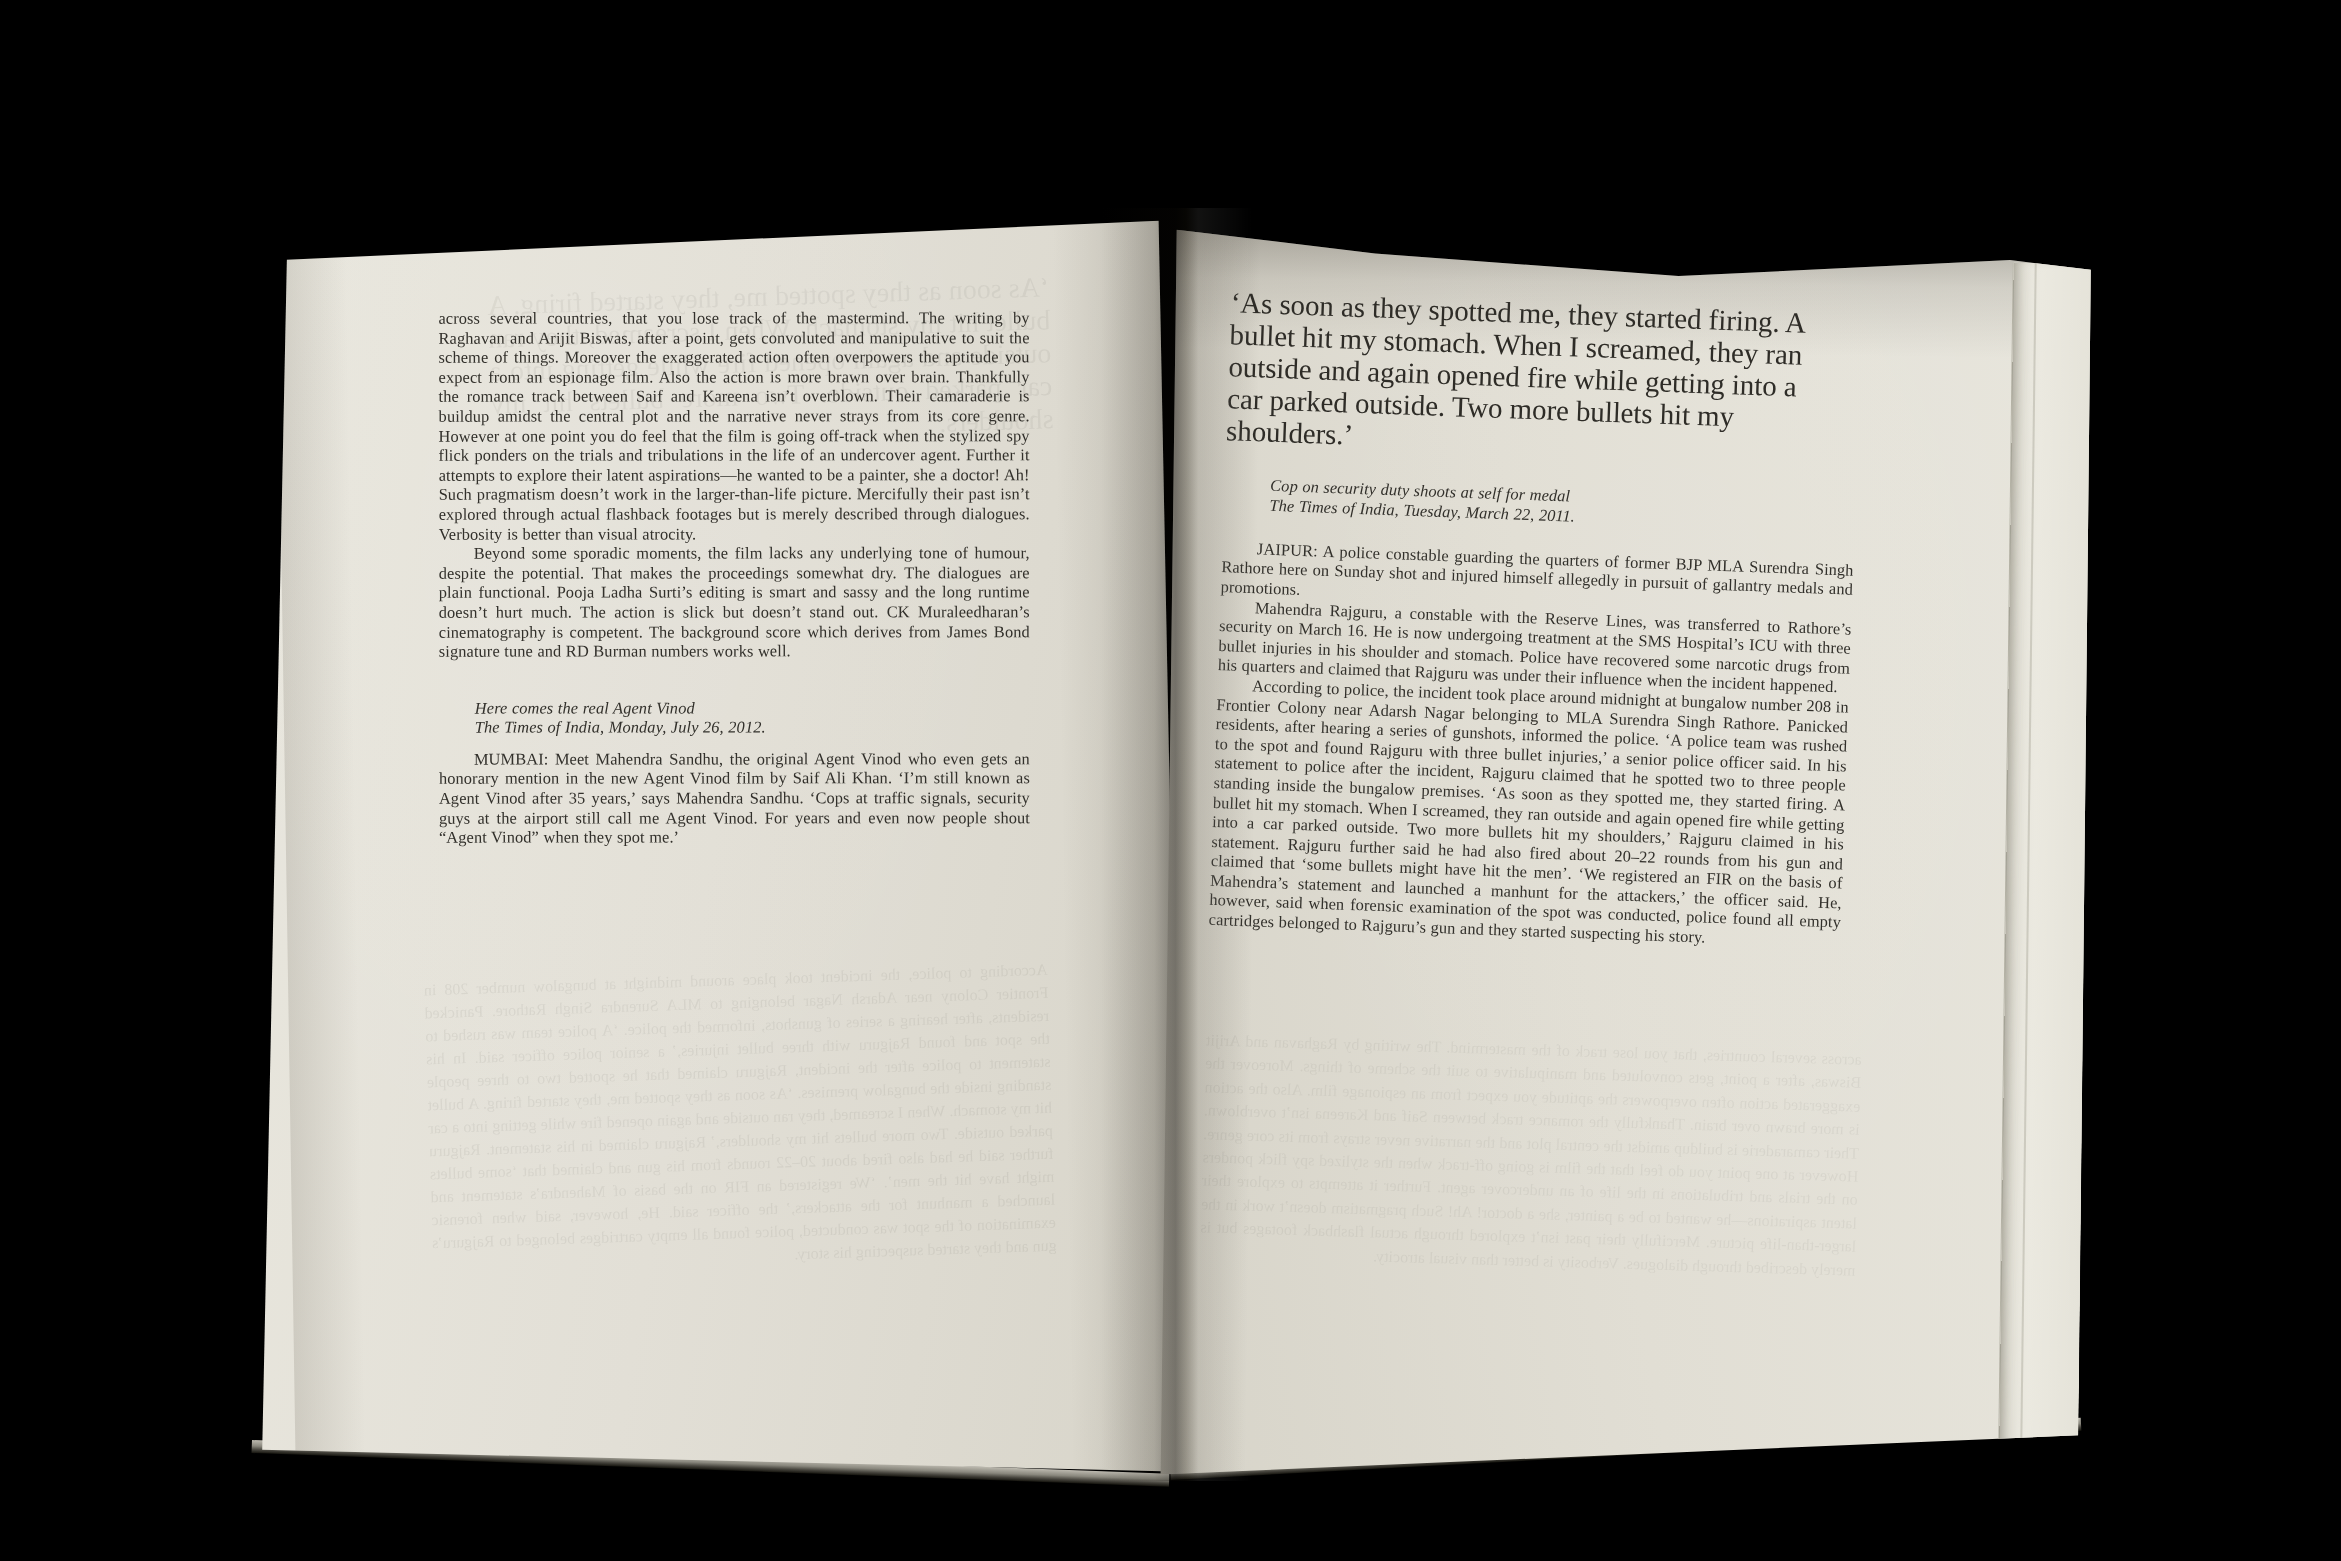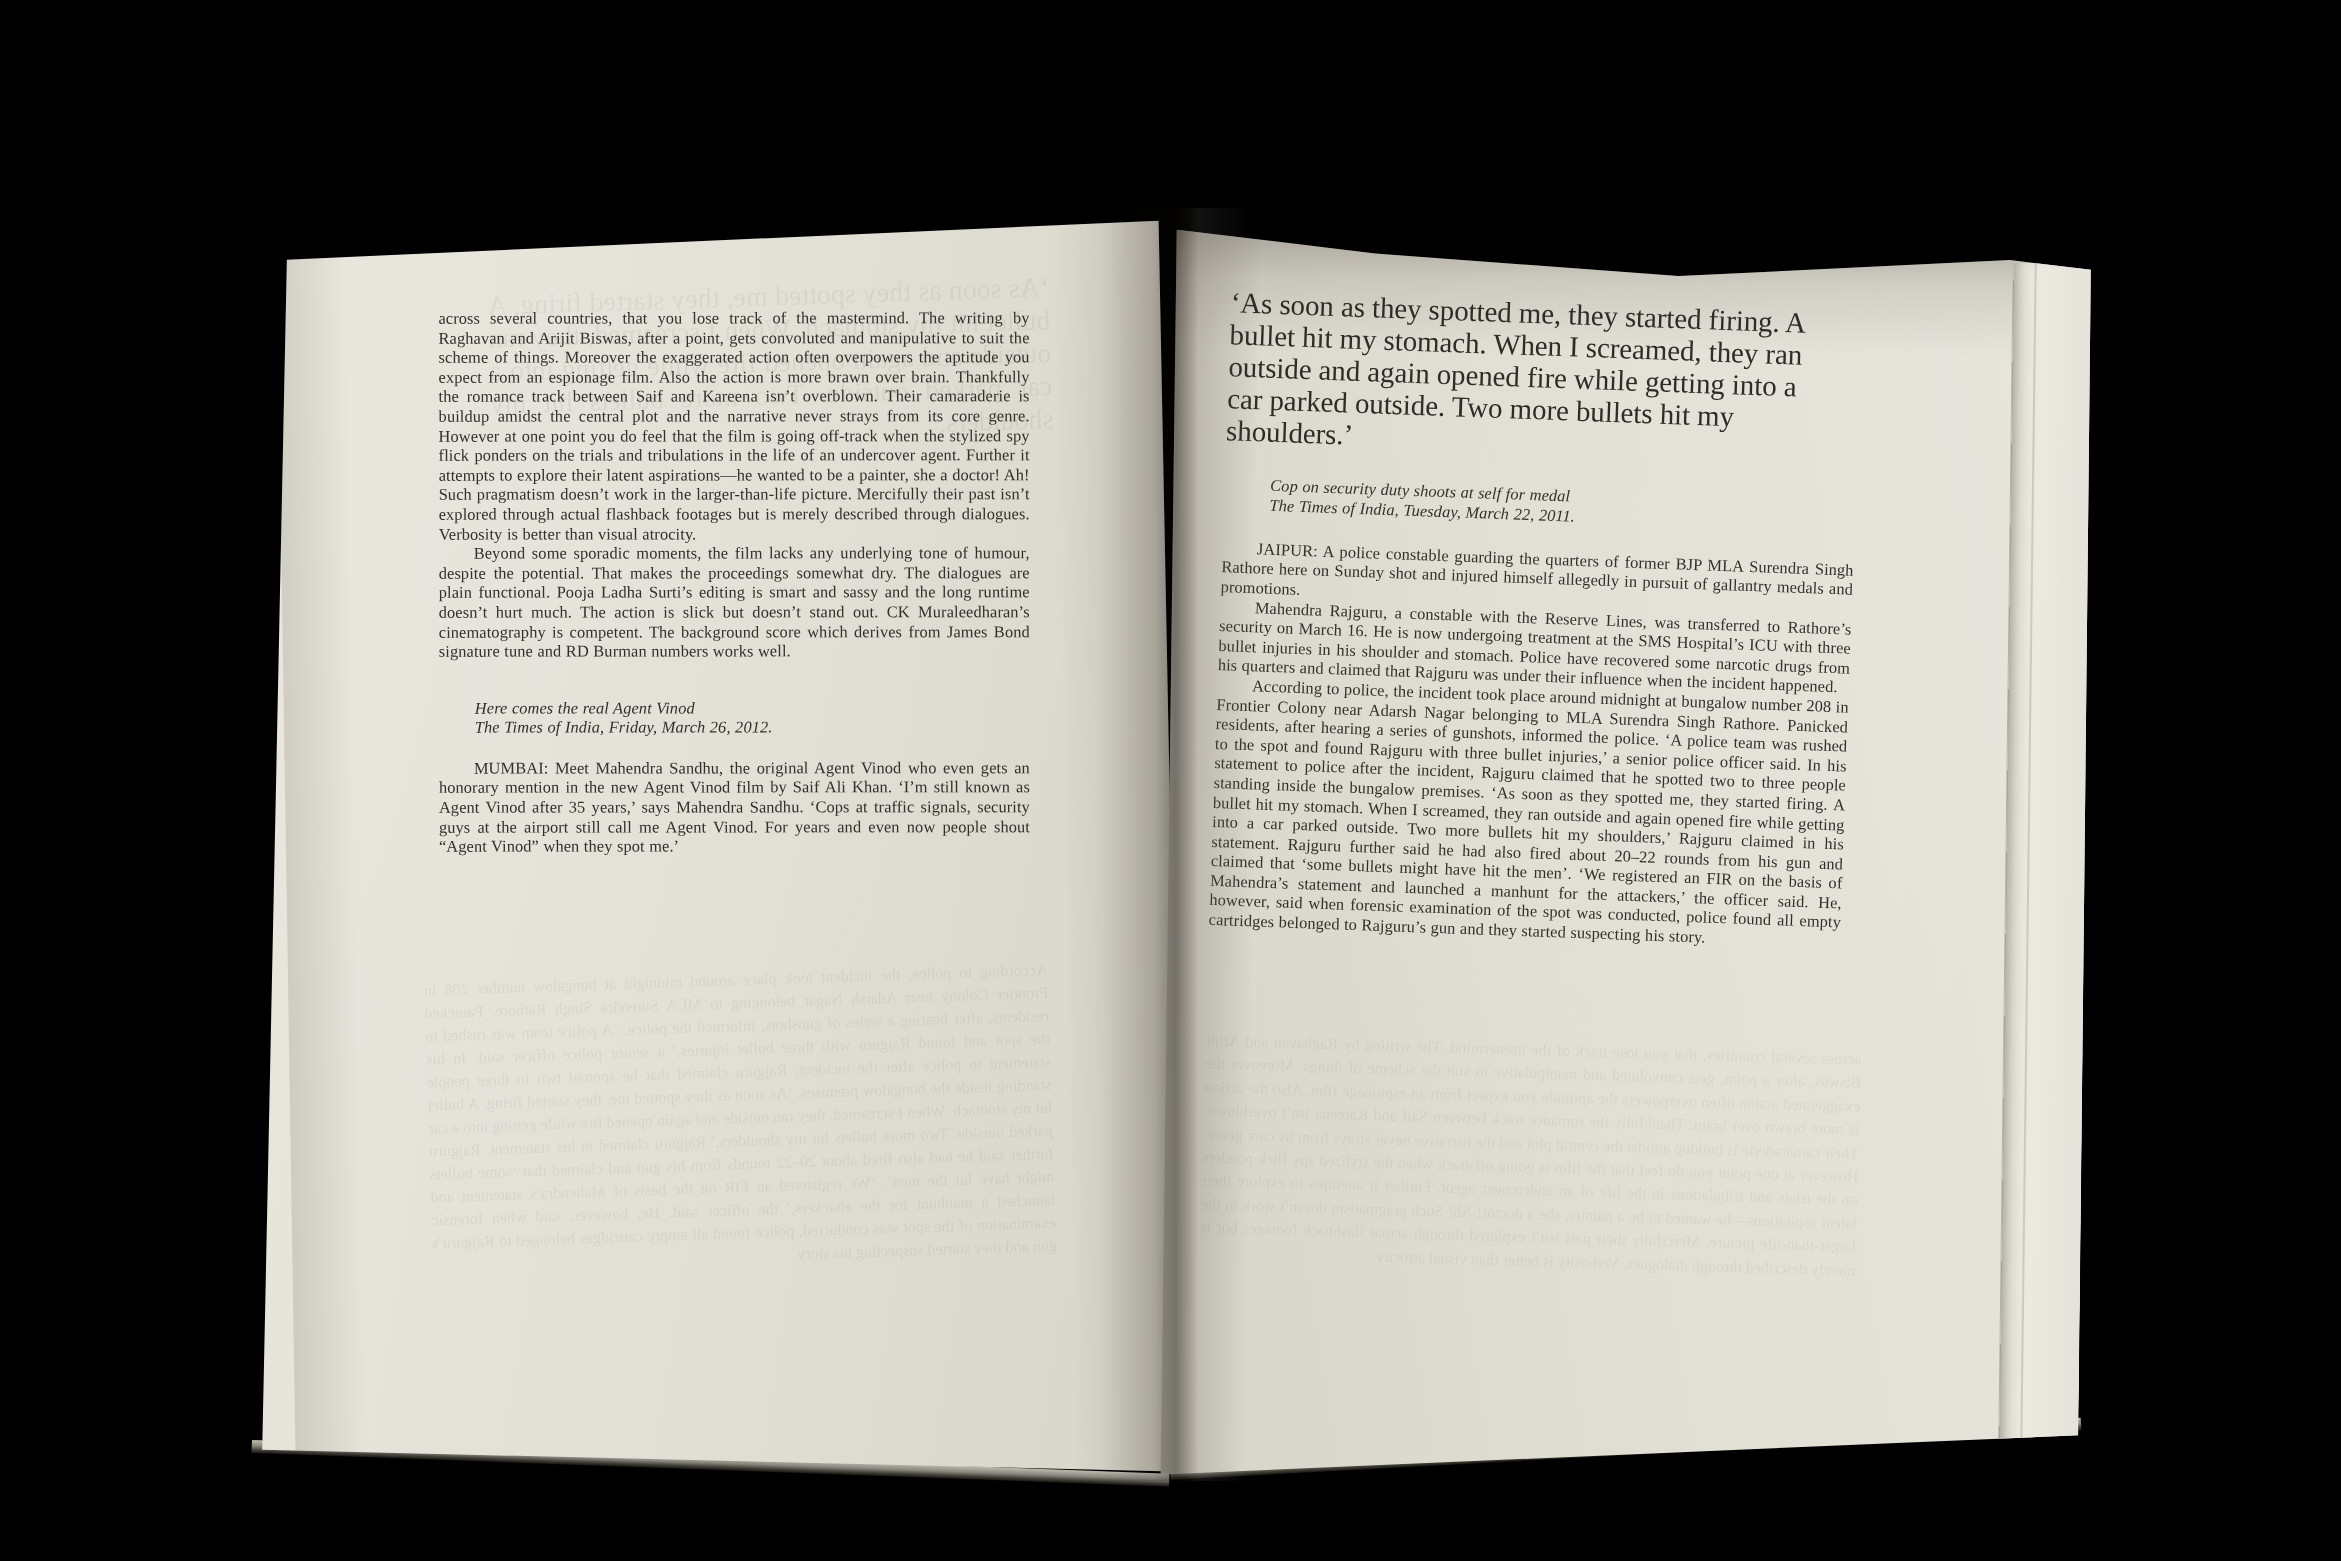--- a/index.html
+++ b/index.html
@@ -52,21 +52,21 @@
   }
   .content{position:absolute;color:#32302b;}
   .left-content{left:196px;top:88px;width:591px;transform:rotate(0.85deg);transform-origin:top left;}
   .right-content{left:59px;top:66px;width:632px;transform:rotate(1.35deg);transform-origin:top left;}
   .body-text{
     margin:0;font-size:16.4px;line-height:19.6px;text-align:justify;
     letter-spacing:0.1px;word-spacing:0.3px;
   }
   .indent{text-indent:35px;}
   .italic{font-style:italic;text-align:left;}
-  .citation{margin-top:37px;margin-bottom:21px;padding-left:36px;}
+  .citation{margin-top:37px;margin-bottom:12px;padding-left:36px;}
   .right-content .citation{margin-top:28px;margin-bottom:24.6px;padding-left:46px;}
   .pull-quote{
     font-size:29px;line-height:32px;width:594px;color:#2e2c27;text-align:left;
     letter-spacing:-0.1px;
   }
   .ghost{
     position:absolute;color:#14140f;opacity:0.055;text-align:justify;
     pointer-events:none;transform:scaleX(-1) rotate(1deg);
   }
   .ghost-quote{left:246px;top:64px;width:562px;font-size:28px;line-height:33px;opacity:0.05;}
@@ -98,21 +98,21 @@
     <div class="spine-side"></div>
 
     <div class="ghost ghost-quote">‘As soon as they spotted me, they started firing. A bullet hit my stomach. When I screamed, they ran outside and again opened fire while getting into a car parked outside. Two more bullets hit my shoulders.’</div>
     <div class="ghost ghost-body-left">According to police, the incident took place around midnight at bungalow number 208 in Frontier Colony near Adarsh Nagar belonging to MLA Surendra Singh Rathore. Panicked residents, after hearing a series of gunshots, informed the police. ‘A police team was rushed to the spot and found Rajguru with three bullet injuries,’ a senior police officer said. In his statement to police after the incident, Rajguru claimed that he spotted two to three people standing inside the bungalow premises. ‘As soon as they spotted me, they started firing. A bullet hit my stomach. When I screamed, they ran outside and again opened fire while getting into a car parked outside. Two more bullets hit my shoulders,’ Rajguru claimed in his statement. Rajguru further said he had also fired about 20–22 rounds from his gun and claimed that ‘some bullets might have hit the men’. ‘We registered an FIR on the basis of Mahendra’s statement and launched a manhunt for the attackers,’ the officer said. He, however, said when forensic examination of the spot was conducted, police found all empty cartridges belonged to Rajguru’s gun and they started suspecting his story.</div>
 
     <div class="content left-content">
       <p class="body-text">across several countries, that you lose track of the mastermind. The writing by Raghavan and Arijit Biswas, after a point, gets convoluted and manipulative to suit the scheme of things. Moreover the exaggerated action often overpowers the aptitude you expect from an espionage film. Also the action is more brawn over brain. Thankfully the romance track between Saif and Kareena isn’t overblown. Their camaraderie is buildup amidst the central plot and the narrative never strays from its core genre. However at one point you do feel that the film is going off-track when the stylized spy flick ponders on the trials and tribulations in the life of an undercover agent. Further it attempts to explore their latent aspirations—he wanted to be a painter, she a doctor! Ah! Such pragmatism doesn’t work in the larger-than-life picture. Mercifully their past isn’t explored through actual flashback footages but is merely described through dialogues. Verbosity is better than visual atrocity.</p>
       <p class="body-text indent">Beyond some sporadic moments, the film lacks any underlying tone of humour, despite the potential. That makes the proceedings somewhat dry. The dialogues are plain functional. Pooja Ladha Surti’s editing is smart and sassy and the long runtime doesn’t hurt much. The action is slick but doesn’t stand out. CK Muraleedharan’s cinematography is competent. The background score which derives from James Bond signature tune and RD Burman numbers works well.</p>
       <div class="citation">
         <p class="body-text italic">Here comes the real Agent Vinod</p>
-        <p class="body-text italic">The Times of India, Friday, March 26, 2012.</p>
+        <p class="body-text italic">The Times of India, Monday, July 26, 2012.</p>
       </div>
       <p class="body-text indent">MUMBAI: Meet Mahendra Sandhu, the original Agent Vinod who even gets an honorary mention in the new Agent Vinod film by Saif Ali Khan. ‘I’m still known as Agent Vinod after 35 years,’ says Mahendra Sandhu. ‘Cops at traffic signals, security guys at the airport still call me Agent Vinod. For years and even now people shout “Agent Vinod” when they spot me.’</p>
     </div>
   </div>
 
   <div class="page right">
     <div class="top-shadow"></div>
     <div class="spine-side"></div>
 
     <div class="ghost ghost-body-right">across several countries, that you lose track of the mastermind. The writing by Raghavan and Arijit Biswas, after a point, gets convoluted and manipulative to suit the scheme of things. Moreover the exaggerated action often overpowers the aptitude you expect from an espionage film. Also the action is more brawn over brain. Thankfully the romance track between Saif and Kareena isn’t overblown. Their camaraderie is buildup amidst the central plot and the narrative never strays from its core genre. However at one point you do feel that the film is going off-track when the stylized spy flick ponders on the trials and tribulations in the life of an undercover agent. Further it attempts to explore their latent aspirations—he wanted to be a painter, she a doctor! Ah! Such pragmatism doesn’t work in the larger-than-life picture. Mercifully their past isn’t explored through actual flashback footages but is merely described through dialogues. Verbosity is better than visual atrocity.</div>

